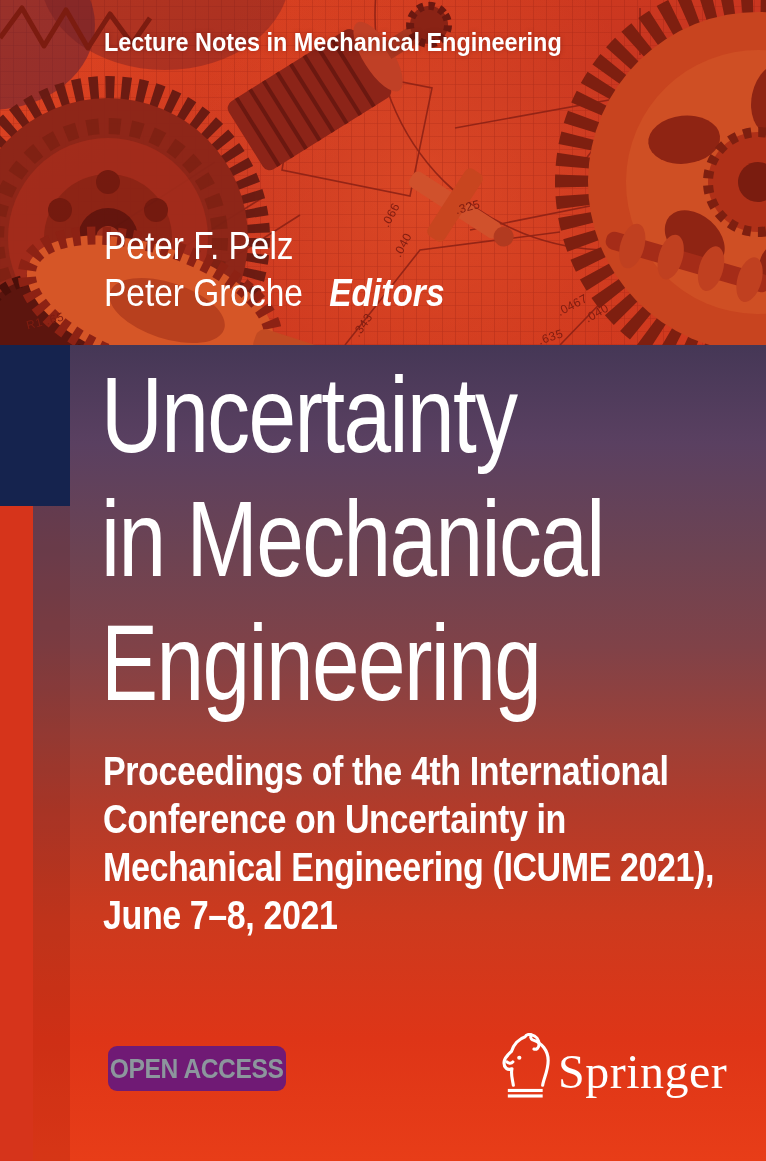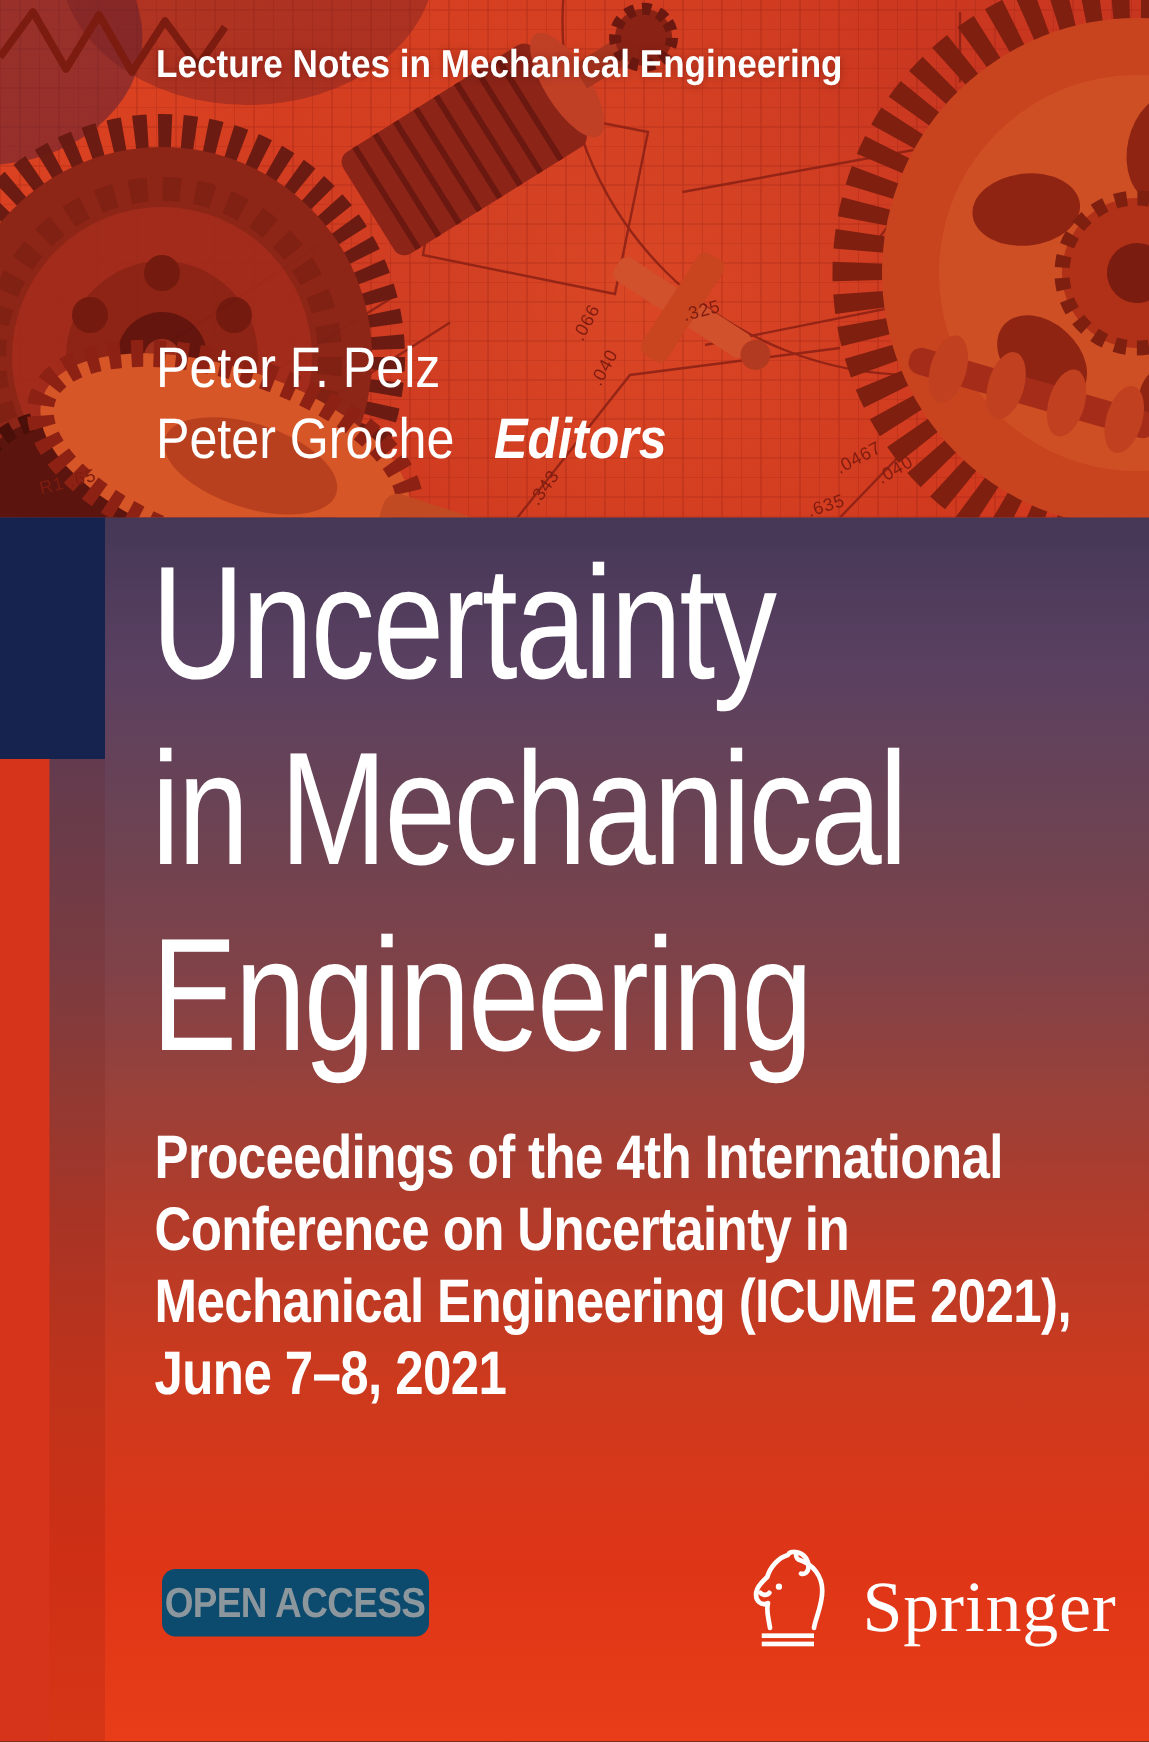--- a/index.html
+++ b/index.html
@@ -61,30 +61,30 @@
     transform:scaleX(.8); transform-origin:0 0; white-space:nowrap;
   }
   .subtitle{
     position:absolute; left:103px; top:747px; font-size:41px; font-weight:700;
     line-height:48px; letter-spacing:-.5px;
     transform:scaleX(.83); transform-origin:0 0; white-space:nowrap;
   }
   
   .open-access{
     position:absolute; left:108px; top:1046px; width:178px; height:45px;
-    background:#0c4a6e; border-radius:9px;
+    background:#701a75; border-radius:9px;
     display:flex; align-items:center; justify-content:center;
   }
   .open-access span{
     color:#8c969d; font-size:28px; font-weight:700; letter-spacing:-.5px;
     transform:scaleX(.88); white-space:nowrap;
   }
   
   .springer{
-    position:absolute; left:499px; top:1033px; display:flex; align-items:flex-end; gap:18px;
+    position:absolute; left:499px; top:1033px; display:flex; align-items:flex-end; gap:1px;
   }
   .springer .wordmark{
     font-family:"Liberation Serif", serif; font-size:48px; line-height:1;
     padding-bottom:3px; letter-spacing:.5px;
   }
 </style>
 </head>
 <body>
 
 <div class="cover">

